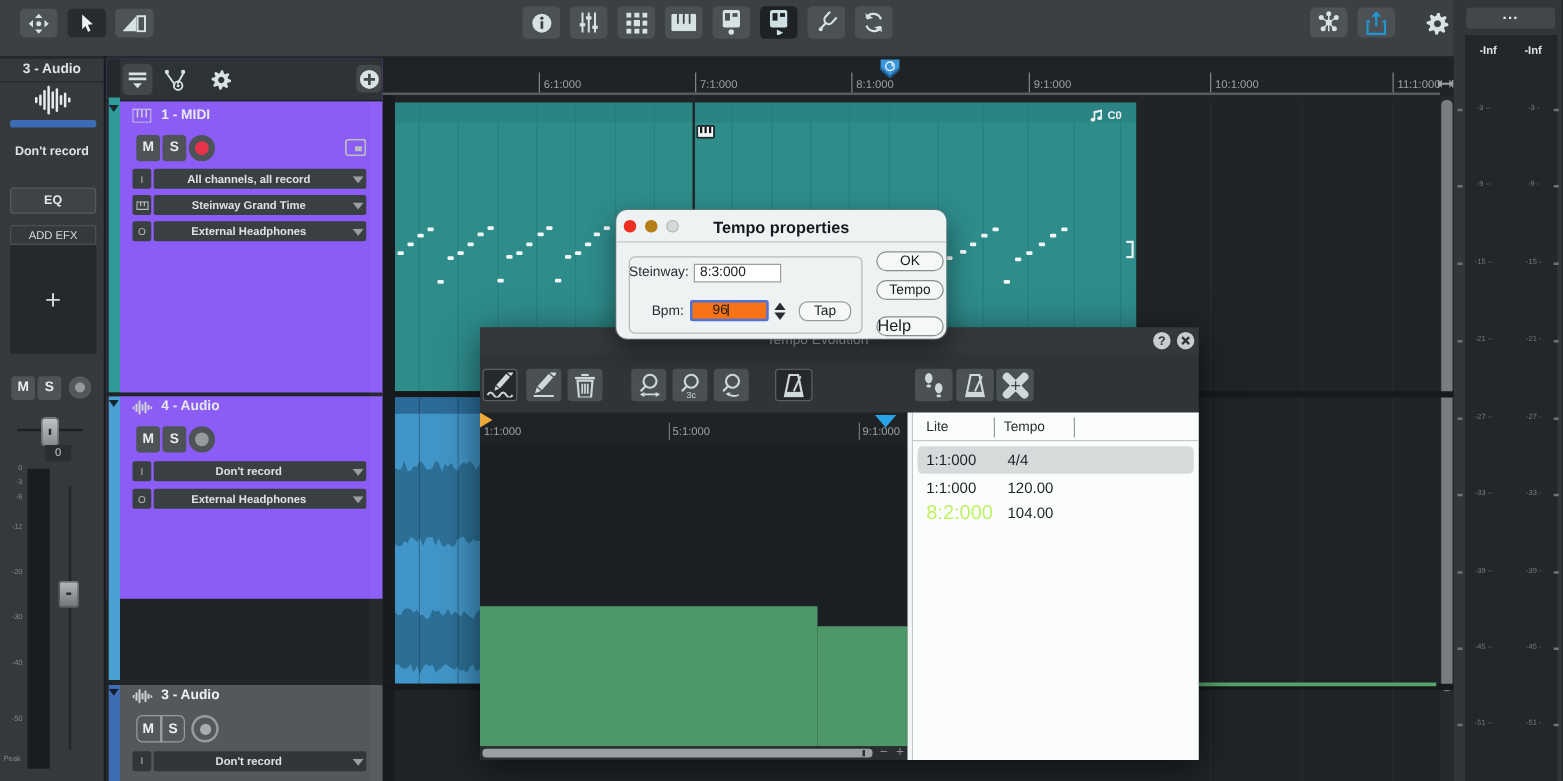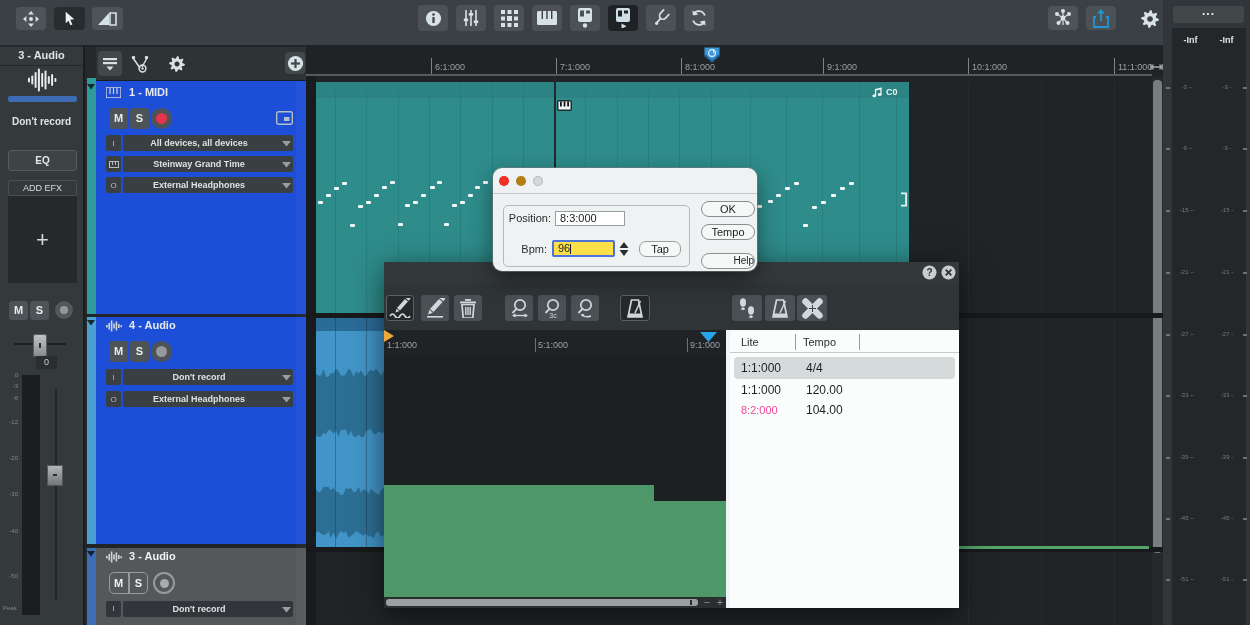--- a/index.html
+++ b/index.html
@@ -304,21 +304,21 @@
 <div class="a" style="left:0;top:408px;width:18px;font-size:6px;color:#83878a;text-align:right">-20</div>
 <div class="a" style="left:0;top:444px;width:18px;font-size:6px;color:#83878a;text-align:right">-30</div>
 <div class="a" style="left:0;top:481px;width:18px;font-size:6px;color:#83878a;text-align:right">-40</div>
 <div class="a" style="left:0;top:526px;width:18px;font-size:6px;color:#83878a;text-align:right">-50</div>
 <div class="a" style="left:3px;top:558px;width:20px;font-size:6px;color:#83878a">Peak</div>
 <div class="a" style="left:22px;top:328px;width:18px;height:240px;background:#1b1e20"></div>
 <div class="a" style="left:55px;top:342px;width:2px;height:211px;background:#212528"></div>
 <div class="a" style="left:47px;top:418px;width:16px;height:21px;border-radius:2px;background:linear-gradient(#b5b9bb,#6f7375);box-shadow:inset 0 0 0 1px #53585a"></div>
 <div class="a" style="left:53px;top:427px;width:4px;height:2px;background:#2a2e31"></div>
 </div>
-<div class="a" style="left:85px;top:47px;width:221px;height:578px;background:#1d4ed8">
+<div class="a" style="left:85px;top:47px;width:221px;height:432px;background:#8b5cf6">
 <div class="a" style="left:0;top:0;width:11px;height:578px;background:#26292c"></div>
 <div class="a" style="left:11px;top:0;width:210px;height:34px;background:#2e3336"></div>
 <div class="a" style="left:0;top:33px;width:221px;height:1px;background:#1b1e20"></div>
 <div class="tbtn" style="left:13px;top:4px;width:24px;height:25px;background:#43484b">
         <svg width="16" height="14" viewBox="0 0 16 14">
           <g fill="#d7e2e4">
             <rect x="1" y="1" width="14" height="2.2"></rect>
             <rect x="1" y="5" width="14" height="2.2"></rect>
             <path d="M4.5 9.5 h7 l-3.5 4 Z"></path>
           </g>
@@ -368,21 +368,21 @@
 <div class="a" style="left:66px;top:61px;width:21px;height:21px;background:#4d5356;border-radius:50%"></div>
 <div class="a" style="left:71px;top:66px;width:11px;height:11px;background:#e8344a;border-radius:50%"></div>
 <div class="a" style="left:191px;top:64px">
         <svg width="17" height="14" viewBox="0 0 17 14">
           <rect x="0.7" y="0.7" width="15.6" height="12.6" rx="2" fill="none" stroke="#b8bdbf" stroke-width="1.4"></rect>
           <rect x="8" y="6" width="5.5" height="4" fill="#b8bdbf"></rect>
         </svg>
       </div>
 <div class="a" style="left:21px;top:88px;width:15px;height:16px;background:#3a3f42;border-radius:2px;color:#b8bcbe;font-size:8px;display:flex;align-items:center;justify-content:center">I</div>
 <div class="a" style="left:38px;top:88px;width:170px;height:16px;background:#3a3f42;border-radius:2px"></div>
-<div class="a" style="left:38px;top:88px;width:152px;height:16px;font-size:9px;font-weight:bold;color:#dfe2e3;text-align:center;line-height:16px;white-space:nowrap">All devices, all devices</div>
+<div class="a" style="left:38px;top:88px;width:152px;height:16px;font-size:9px;font-weight:bold;color:#dfe2e3;text-align:center;line-height:16px;white-space:nowrap">All channels, all record</div>
 <svg class="a" style="left:197px;top:94px" width="9" height="6" viewBox="0 0 9 6">
         <path d="M0 0 h9 l-4.5 5.5 Z" fill="#9a9ea0"></path>
       </svg>
 <div class="a" style="left:21px;top:109px;width:15px;height:16px;background:#3a3f42;border-radius:2px;color:#b8bcbe;font-size:8px;display:flex;align-items:center;justify-content:center">
         <svg width="10" height="7" viewBox="0 0 10 7" style="vertical-align:middle">
           <rect x="0.5" y="0.5" width="9" height="6" fill="none" stroke="#b8bcbe"></rect>
           <line x1="3.5" y1="0.5" x2="3.5" y2="4" stroke="#b8bcbe"></line>
           <line x1="6.5" y1="0.5" x2="6.5" y2="4" stroke="#b8bcbe"></line>
         </svg>
       </div>
@@ -503,20 +503,21 @@
 <div class="a" style="left:80px;top:518px;width:4px;height:1.5px;background:#6f7376"></div>
 <div class="a" style="left:9px;top:515px;width:30px;font-size:6px;color:#787c7f;text-align:center">-45 --</div>
 <div class="a" style="left:48px;top:515px;width:32px;font-size:6px;color:#787c7f;text-align:center">-45 -</div>
 <div class="a" style="left:3px;top:579px;width:4px;height:1.5px;background:#6f7376"></div>
 <div class="a" style="left:80px;top:579px;width:4px;height:1.5px;background:#6f7376"></div>
 <div class="a" style="left:9px;top:576px;width:30px;font-size:6px;color:#787c7f;text-align:center">-51 --</div>
 <div class="a" style="left:48px;top:576px;width:32px;font-size:6px;color:#787c7f;text-align:center">-51 -</div>
 </div>
 <div class="a" style="left:384px;top:262px;width:575px;height:346px;background:#2f3437;box-shadow:0 6px 28px rgba(0,0,0,0.55)">
 <div class="a" style="left:0;top:0;width:575px;height:21px;background:#33383b"></div>
+<div class="a" style="left:0;top:4px;width:540px;font-size:11px;color:#9fa3a5;text-align:center">Tempo Evolution</div>
 <div class="a" style="left:538px;top:3px">
         <svg width="15" height="15" viewBox="0 0 15 15">
           <circle cx="7.5" cy="7.5" r="7" fill="#c9cdce"></circle>
           <text x="7.5" y="11" font-size="10" font-weight="bold" fill="#2e3336" text-anchor="middle" font-family="Liberation Sans">?</text>
         </svg>
       </div>
 <div class="a" style="left:557px;top:3px">
         <svg width="15" height="15" viewBox="0 0 15 15">
           <circle cx="7.5" cy="7.5" r="7" fill="#c9cdce"></circle>
           <g stroke="#2e3336" stroke-width="1.8">
@@ -644,34 +645,35 @@
 <div class="a" style="left:357px;top:74px;font-size:11px;color:#2a2e31">Lite</div>
 <div class="a" style="left:419px;top:74px;font-size:11px;color:#2a2e31">Tempo</div>
 <div class="a" style="left:411px;top:72px;width:1px;height:16px;background:#9a9ea0"></div>
 <div class="a" style="left:475px;top:72px;width:1px;height:16px;background:#9a9ea0"></div>
 <div class="a" style="left:346px;top:90px;width:229px;height:1px;background:#c6caca"></div>
 <div class="a" style="left:350px;top:95px;width:221px;height:22px;background:#d5dadb;border-radius:4px"></div>
 <div class="a" style="left:357px;top:95px;height:23px;font-size:12px;color:#1e2124;line-height:23px">1:1:000</div>
 <div class="a" style="left:422px;top:95px;height:23px;font-size:12px;color:#1e2124;line-height:23px">4/4</div>
 <div class="a" style="left:357px;top:117px;height:23px;font-size:12px;color:#1e2124;line-height:23px">1:1:000</div>
 <div class="a" style="left:422px;top:117px;height:23px;font-size:12px;color:#1e2124;line-height:23px">120.00</div>
-<div class="a" style="left:357px;top:137px;height:23px;font-size:11px;color:#ec4899;line-height:23px">8:2:000</div>
+<div class="a" style="left:357px;top:137px;height:23px;font-size:16px;color:#bef264;line-height:23px">8:2:000</div>
 <div class="a" style="left:422px;top:137px;height:23px;font-size:12px;color:#1e2124;line-height:23px">104.00</div>
 </div>
 <div class="a" style="left:493px;top:168px;width:264px;height:103px;background:#eff2f2;border-radius:9px;box-shadow:0 0 0 1px rgba(120,125,128,0.55), 0 8px 22px rgba(0,0,0,0.45)">
 <div class="a" style="left:6px;top:8px;width:9.5px;height:9.5px;border-radius:50%;background:#ed2f24"></div>
 <div class="a" style="left:23px;top:8px;width:9.5px;height:9.5px;border-radius:50%;background:#b57f16"></div>
 <div class="a" style="left:40px;top:8px;width:9.5px;height:9.5px;border-radius:50%;background:#d4d8d8;border:1px solid #b4b8b8"></div>
+<div class="a" style="left:0;top:6px;width:264px;font-size:13px;font-weight:bold;color:#16191b;text-align:center">Tempo properties</div>
 <div class="a" style="left:0;top:25px;width:264px;height:1px;background:#c4c8c9"></div>
 <div class="a" style="left:10px;top:37px;width:187px;height:62px;border:1px solid #b6baba;border-radius:5px"></div>
-<div class="a" style="left:0;top:44px;width:58px;font-size:11px;color:#2a2d2f;text-align:right">Position:</div>
+<div class="a" style="left:0;top:44px;width:58px;font-size:11px;color:#2a2d2f;text-align:right">Steinway:</div>
 <div class="a" style="left:62px;top:43px;width:70px;height:15px;background:#fff;border:1px solid #9a9e9e;font-size:11px;color:#1a1d1f;line-height:13px;padding-left:4px">8:3:000</div>
 <div class="a" style="left:20px;top:75px;width:34px;font-size:11px;color:#2a2d2f;text-align:right">Bpm:</div>
-<div class="a" style="left:59px;top:72px;width:63px;height:17px;background:#fde047;border:2px solid #4d72d8;border-radius:2px;font-size:11px;color:#1a1d1f;line-height:13px;padding-left:4px">96<span style="display:inline-block;width:1px;height:10px;background:#1a1d1f;vertical-align:-2px"></span></div>
+<div class="a" style="left:59px;top:72px;width:63px;height:17px;background:#f97316;border:2px solid #4d72d8;border-radius:2px;font-size:11px;color:#1a1d1f;line-height:13px;padding-left:16px">96<span style="display:inline-block;width:1px;height:10px;background:#1a1d1f;vertical-align:-2px"></span></div>
 <svg class="a" style="left:126px;top:74px" width="10" height="14" viewBox="0 0 10 14">
         <path d="M5 0 L9.5 6 H0.5 Z" fill="#2a2d2f"></path>
         <path d="M5 14 L9.5 8 H0.5 Z" fill="#2a2d2f"></path>
       </svg>
 <div class="a" style="left:146px;top:73px;width:42px;height:16px;background:#f6f8f8;border:1px solid #9a9e9e;border-radius:7px;font-size:11px;color:#1a1d1f;text-align:center;line-height:15px">Tap</div>
 <div class="a" style="left:208px;top:33px;width:54px;height:16px;background:#f6f8f8;border:1.5px solid #8a8e8e;border-radius:8px;font-size:11px;color:#1a1d1f;text-align:center;line-height:14px">OK</div>
 <div class="a" style="left:208px;top:56px;width:54px;height:16px;background:#f6f8f8;border:1.5px solid #8a8e8e;border-radius:8px;font-size:11px;color:#1a1d1f;text-align:center;line-height:14px">Tempo</div>
-<div class="a" style="left:208px;top:85px;width:54px;height:16px;background:#f6f8f8;border:1.5px solid #8a8e8e;border-radius:8px;font-size:10px;color:#1a1d1f;text-align:right;line-height:14px">Help</div>
+<div class="a" style="left:208px;top:85px;width:54px;height:16px;background:#f6f8f8;border:1.5px solid #8a8e8e;border-radius:8px;font-size:13px;color:#1a1d1f;text-align:left;line-height:14px">Help</div>
 </div>
 </div>
 </body></html>

